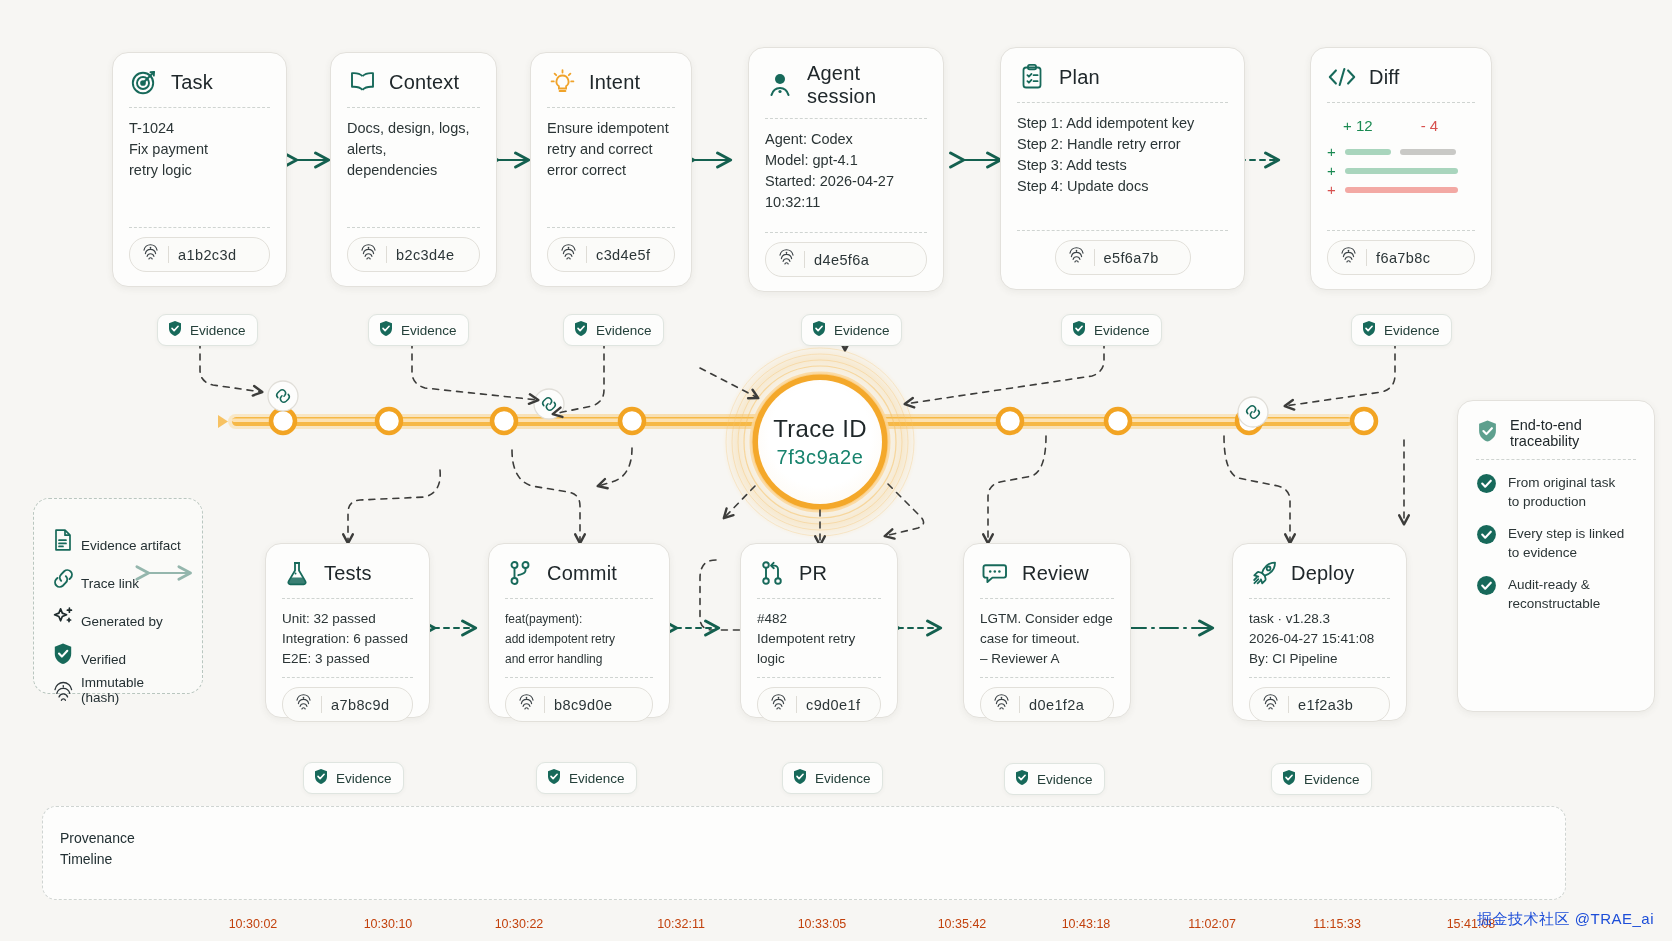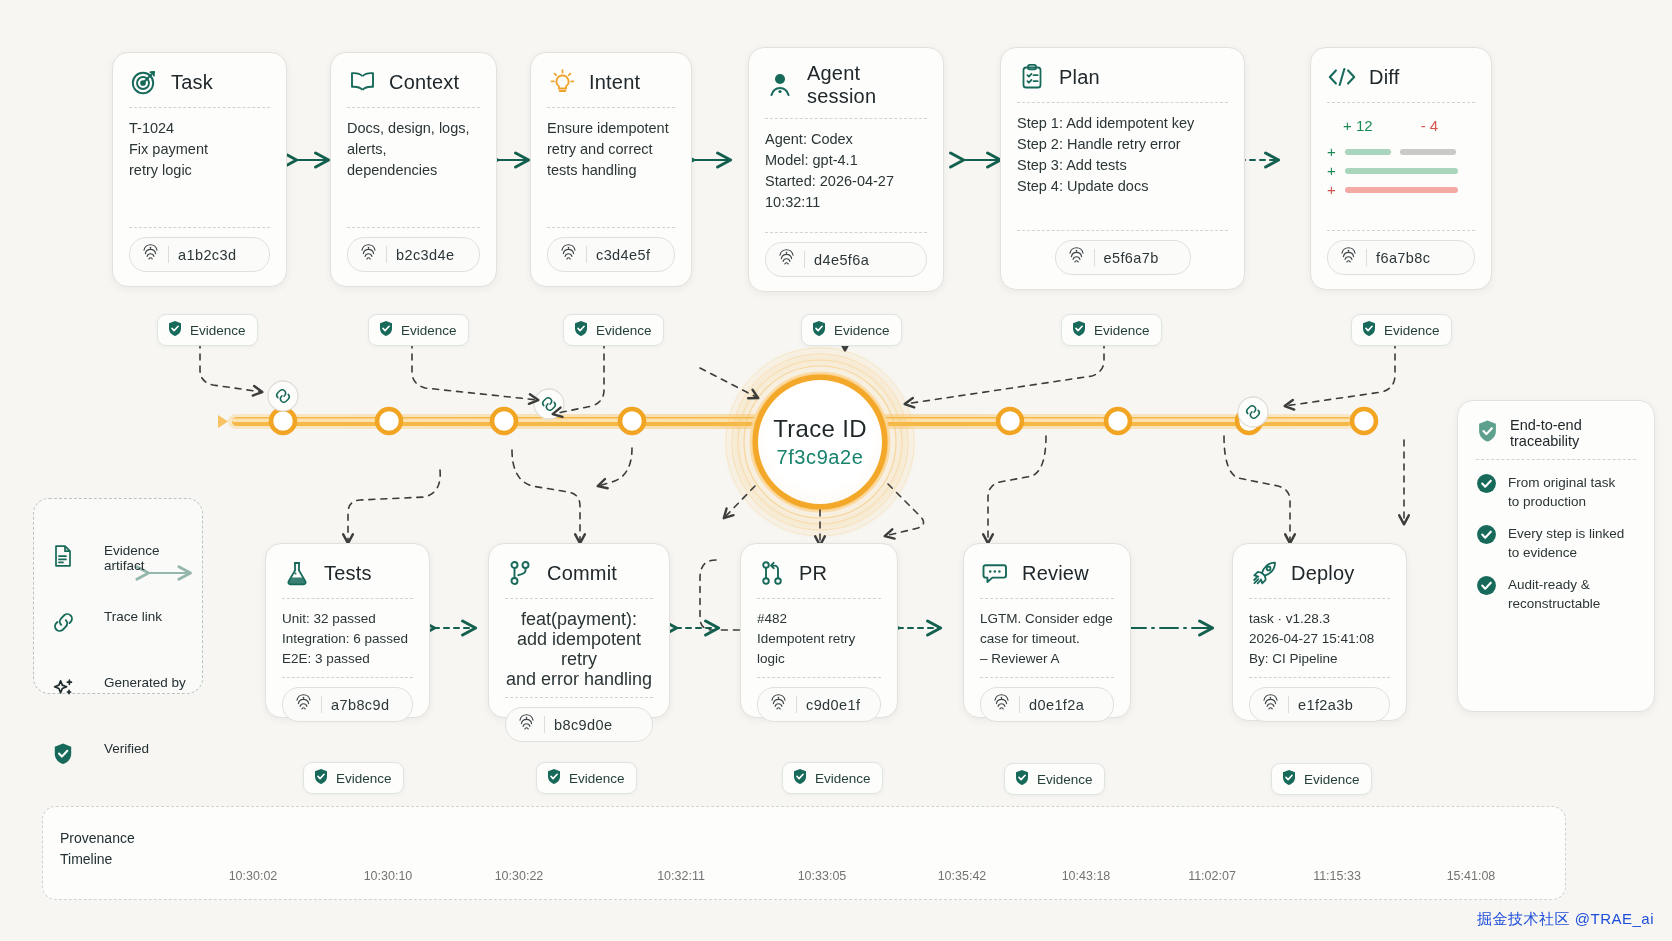--- a/index.html
+++ b/index.html
@@ -47,41 +47,41 @@
     background:radial-gradient(circle at 50% 45%, #ffffff 55%, #fdf6ea 100%);
   }
   .hub-t1{font-size:24px;color:#1f2729;letter-spacing:.3px;}
   .hub-t2{font-size:20px;color:#18836d;margin-top:3px;letter-spacing:.6px;}
 
   
   .legend{
     position:absolute;border:1.5px dashed #b9c6bf;border-radius:16px;background:rgba(253,253,252,.55);
     padding:16px 16px;box-sizing:border-box;
   }
-  .legend-row{display:flex;align-items:flex-start;gap:28px;height:38px;margin-top:28px;}
+  .legend-row{display:flex;align-items:flex-end;gap:5px;height:38px;}
   .legend-row .li{width:26px;height:26px;display:flex;align-items:center;justify-content:center;flex:0 0 26px;}
   .legend-row .lt{font-size:13.5px;color:#243033;}
 
   
   .panel{
     position:absolute;background:#fdfdfc;border:1px solid #e3e1dc;border-radius:16px;
     box-shadow:0 2px 7px rgba(70,70,60,.07);padding:16px 18px;box-sizing:border-box;
   }
   .panel-head{display:flex;align-items:center;gap:11px;padding-bottom:10px;}
   .panel-title{font-size:14.5px;color:#20282b;}
   .panel-item{display:flex;gap:11px;margin-top:13px;}
   .panel-item .pt{font-size:13.5px;line-height:19px;color:#2b3536;}
 
   
   .timeline{
     position:absolute;border:1.5px dashed #cfd4d1;border-radius:14px;background:#fdfdfc;
     box-sizing:border-box;
   }
   .tl-label{position:absolute;font-size:14px;line-height:21px;color:#223033;}
-  .tl-time{position:absolute;font-size:12.5px;color:#737373;transform:translateX(-50%);white-space:nowrap;}
+  .tl-time{position:absolute;font-size:12.5px;color:#c2410c;transform:translateX(-50%);white-space:nowrap;margin-top:48px;}
 
   .wmark{position:absolute;right:18px;bottom:12px;font-size:15px;color:#1d4ed8;letter-spacing:.5px;}
 </style>
 </head>
 <body>
 
 <div class="stage">
 
   <svg class="svg-layer" viewBox="0 0 1672 941">
     <defs>
@@ -342,21 +342,21 @@
           <path d="M10.6 23h5.8" stroke-width="2"></path>
           <path d="M13.5 2.2v2.3M5.6 5.6l1.6 1.6M21.4 5.6l-1.6 1.6M2.6 13.4h2.2M22.2 13.4h2.2"></path>
         </svg>
       </span>
       <span class="card-title">Intent</span>
     </div>
     <div class="sep"></div>
     <div class="card-body">
       <div>Ensure idempotent</div>
       <div>retry and correct</div>
-      <div>tests handling</div>
+      <div>error correct</div>
     </div>
     <div class="sep bottom"></div>
     <div class="hashchip">
       <span>
         <svg width="17" height="19" viewBox="0 0 17 19" fill="none" stroke="#3b4246" stroke-width="1.15" stroke-linecap="round">
           <path d="M2 7.2a6.6 6.6 0 0 1 13 0"></path>
             <path d="M3.4 10.6a5.2 5.2 0 0 1 10.2 0"></path>
           <path d="M5.1 13.4a3.5 3.5 0 0 1 6.8 0"></path>
             <path d="M6.9 16a1.7 1.7 0 0 1 3.3 0"></path>
             <path d="M8.5 4.2v1.1"></path>
@@ -583,21 +583,21 @@
           <circle cx="6.5" cy="5" r="3"></circle>
             <circle cx="17.5" cy="5" r="3"></circle>
             <circle cx="6.5" cy="21" r="3"></circle>
           <path d="M6.5 8v10" stroke-linecap="round"></path>
           <path d="M17.5 8v2.6c0 3.4-4.5 3.6-7.2 4.6" stroke-linecap="round"></path>
         </svg>
       </span>
       <span class="card-title">Commit</span>
     </div>
     <div class="sep"></div>
-    <div class="card-body" style="font-size:18px;line-height:20px;text-align:center;">
+    <div class="card-body" style="font-size:12px;line-height:20px;">
       <div>feat(payment):</div>
       <div>add idempotent retry</div>
       <div>and error handling</div>
     </div>
     <div class="sep bottom"></div>
     <div class="hashchip">
       <span>
         <svg width="17" height="19" viewBox="0 0 17 19" fill="none" stroke="#3b4246" stroke-width="1.15" stroke-linecap="round">
           <path d="M2 7.2a6.6 6.6 0 0 1 13 0"></path>
             <path d="M3.4 10.6a5.2 5.2 0 0 1 10.2 0"></path>

